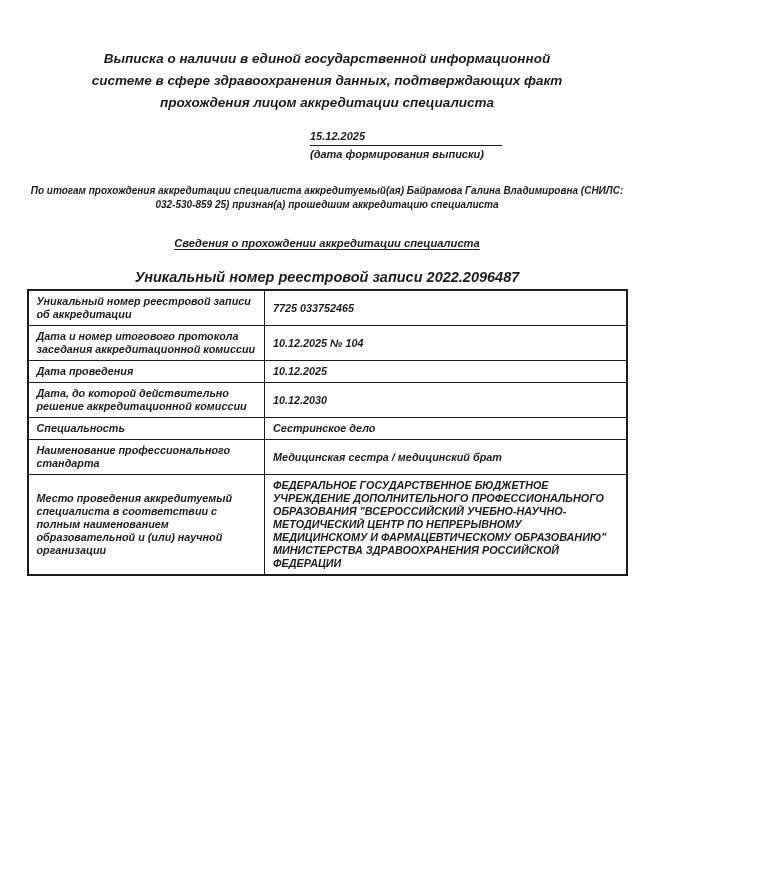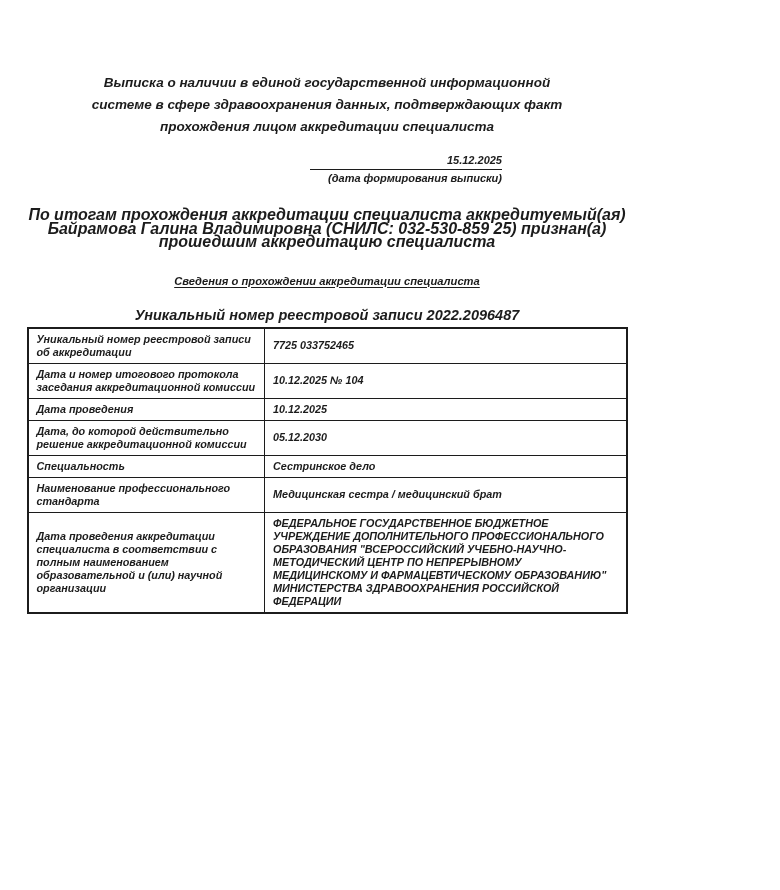--- a/index.html
+++ b/index.html
@@ -5,50 +5,50 @@
   * { margin: 0; padding: 0; box-sizing: border-box; }
   html, body { width: 780px; height: 890px; }
   body {
     background: var(--paper, #ffffff);
     color: var(--ink, #1c1c1c);
     font-family: "Liberation Sans", sans-serif;
     font-weight: bold;
     font-style: italic;
     overflow: hidden;
   }
-  .page { width: 654px; height: 890px; padding-top: 72px; }
+  .page { width: 654px; height: 890px; padding-top: 48px; }
 
   .doc-title {
     text-align: center;
     font-size: 13.5px;
     line-height: 22px;
     width: 520px;
     margin: 0 auto;
   }
   .doc-title span { display: block; }
 
   .date-block {
     width: 192px;
     margin: 16px 152px 4px auto;
-    text-align: right;
+    text-align: left;
     font-size: 11px;
     line-height: 13px;
   }
   .date-value {
     display: block;
     padding-bottom: 2px;
     border-bottom: 1.5px solid var(--ink, #1c1c1c);
   }
   .date-caption { display: block; padding-top: 2px; }
 
   .intro {
     width: 608px;
     margin: 23px auto 0;
     text-align: center;
-    font-size: 16px;
+    font-size: 10px;
     line-height: 13.5px;
   }
 
   .section-heading {
     margin-top: 26px;
     text-align: center;
     font-size: 11.2px;
     text-decoration: underline;
     text-underline-offset: 2px;
     font-style: italic;
@@ -108,30 +108,30 @@
       <tr>
         <td class="label-cell">Дата и номер итогового протокола заседания аккредитационной комиссии</td>
         <td class="value-cell">10.12.2025 № 104</td>
       </tr>
       <tr>
         <td class="label-cell">Дата проведения</td>
         <td class="value-cell">10.12.2025</td>
       </tr>
       <tr>
         <td class="label-cell">Дата, до которой действительно решение аккредитационной комиссии</td>
-        <td class="value-cell">05.12.2030</td>
+        <td class="value-cell">10.12.2030</td>
       </tr>
       <tr>
         <td class="label-cell">Специальность</td>
         <td class="value-cell">Сестринское дело</td>
       </tr>
       <tr>
         <td class="label-cell">Наименование профессионального стандарта</td>
         <td class="value-cell">Медицинская сестра / медицинский брат</td>
       </tr>
       <tr>
-        <td class="label-cell">Дата проведения аккредитации специалиста в соответствии с полным наименованием образовательной и (или) научной организации</td>
+        <td class="label-cell">Место проведения аккредитуемый специалиста в соответствии с полным наименованием образовательной и (или) научной организации</td>
         <td class="value-cell">ФЕДЕРАЛЬНОЕ ГОСУДАРСТВЕННОЕ БЮДЖЕТНОЕ УЧРЕЖДЕНИЕ ДОПОЛНИТЕЛЬНОГО ПРОФЕССИОНАЛЬНОГО ОБРАЗОВАНИЯ "ВСЕРОССИЙСКИЙ УЧЕБНО-НАУЧНО-МЕТОДИЧЕСКИЙ ЦЕНТР ПО НЕПРЕРЫВНОМУ МЕДИЦИНСКОМУ И ФАРМАЦЕВТИЧЕСКОМУ ОБРАЗОВАНИЮ" МИНИСТЕРСТВА ЗДРАВООХРАНЕНИЯ РОССИЙСКОЙ ФЕДЕРАЦИИ</td>
       </tr>
     </tbody>
   </table>
 
 </div>
 
 </body></html>

